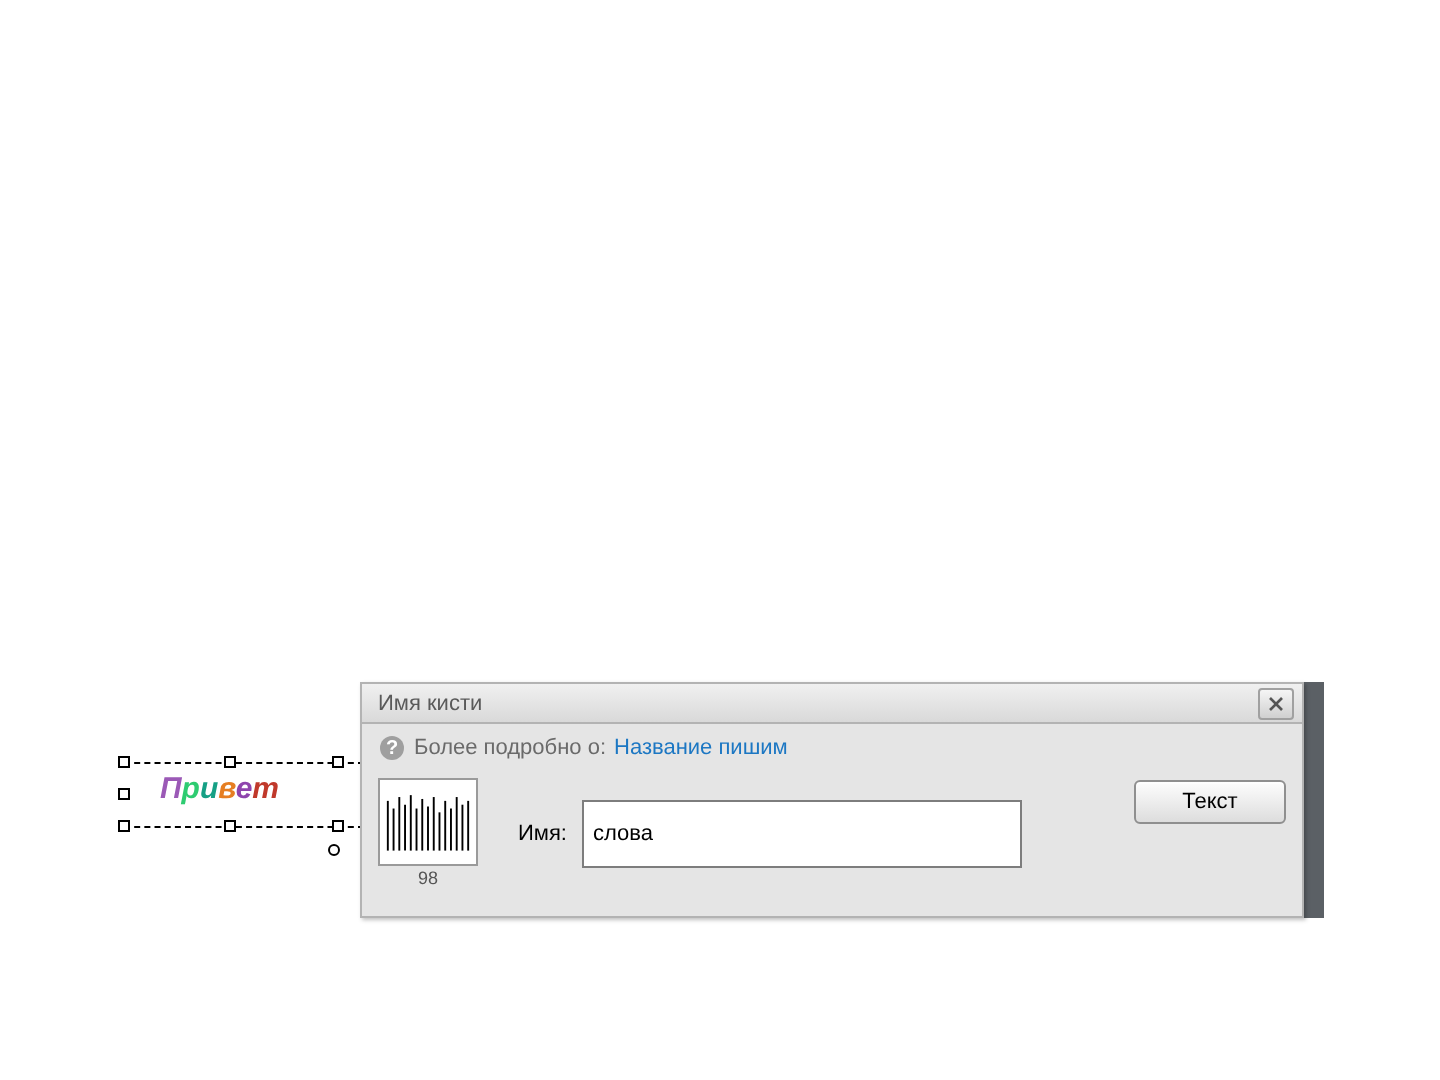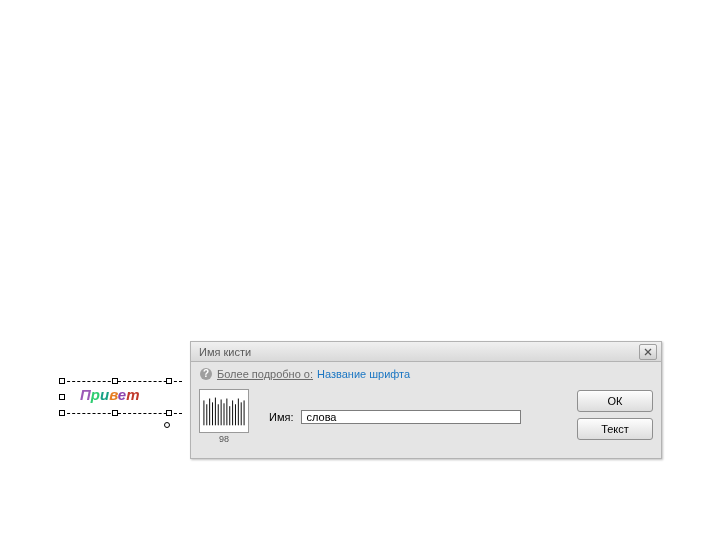--- a/index.html
+++ b/index.html
@@ -104,21 +104,21 @@
   .sel-text .c1 { color: #9b59b6; }
   .sel-text .c2 { color: #2ecc71; }
   .sel-text .c3 { color: #16a085; }
   .sel-text .c4 { color: #e67e22; }
   .sel-text .c5 { color: #8e44ad; }
   .sel-text .c6 { color: #c0392b; }
 
   
   .dialog {
     position: absolute;
-    left: 128px;
+    left: 118px;
     top: 0;
     width: 472px;
     height: 118px;
     background: #d946ef;
     border: 1px solid #b3b3b3;
     box-sizing: border-box;
     font-size: 11px;
     color: #000;
     box-shadow: 1px 1px 2px rgba(0,0,0,0.25);
   }
@@ -163,21 +163,20 @@
   .info-icon {
     width: 14px;
     height: 14px;
     display: flex;
     align-items: center;
     justify-content: center;
   }
   .dialog-info .more {
     color: #6a6a6a;
     font-size: 11px;
-    text-decoration: underline;
   }
   .dialog-info .link {
     color: #1c77c3;
     font-size: 11px;
   }
 
   .dialog-row {
     display: flex;
     align-items: center;
     padding: 8px 8px 0 8px;
@@ -202,21 +201,21 @@
     margin-top: 1px;
   }
 
   .name-label {
     font-size: 11px;
     color: #000;
     margin-left: 12px;
   }
   .name-input {
     width: 220px;
-    height: 14px;
+    height: 34px;
     border: 1px solid #7d7d7d;
     background: #fff;
     font-size: 11px;
     padding: 0 4px;
     box-sizing: border-box;
     font-family: Arial, sans-serif;
   }
 
   .buttons {
     position: absolute;
@@ -289,21 +288,21 @@
       </div>
       <div class="dialog-body">
         <div class="dialog-info">
           <span class="info-icon">
             <svg viewBox="0 0 14 14">
               <circle cx="7" cy="7" r="6" fill="#9f9f9f"></circle>
               <text x="7" y="10" text-anchor="middle" font-size="10" fill="#fff" font-family="Arial" font-weight="bold">?</text>
             </svg>
           </span>
           <span class="more">Более подробно о:</span>
-          <span class="link">Название шрифта</span>
+          <span class="link">Название пишим</span>
         </div>
 
         <div class="dialog-row">
           <div>
             <div class="preview">
               <svg viewBox="0 0 46 36">
                 <g stroke="#000" stroke-width="1" fill="none">
                   <line x1="2" y1="8" x2="2" y2="34"></line>
                   <line x1="5" y1="12" x2="5" y2="34"></line>
                   <line x1="8" y1="6" x2="8" y2="34"></line>
@@ -322,20 +321,19 @@
                 </g>
               </svg>
             </div>
             <div class="preview-caption">98</div>
           </div>
           <span class="name-label">Имя:</span>
           <input class="name-input" value="слова" style="">
         </div>
 
         <div class="buttons">
-          <div class="btn">ОК</div>
           <div class="btn">Текст</div>
         </div>
       </div>
     </div>
 
   </div>
 </div>
 
 </body></html>

